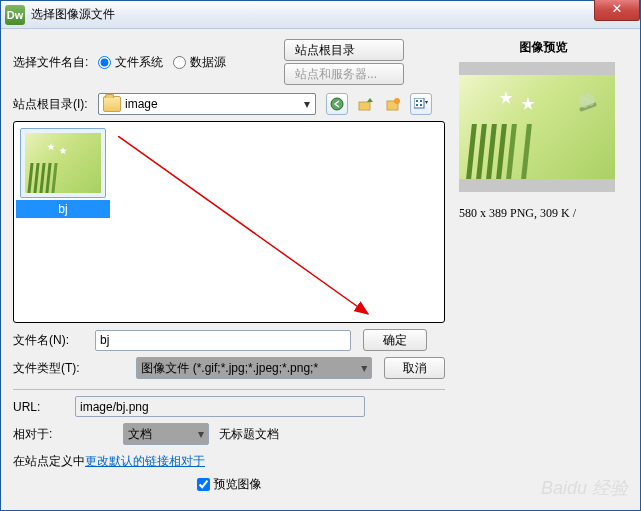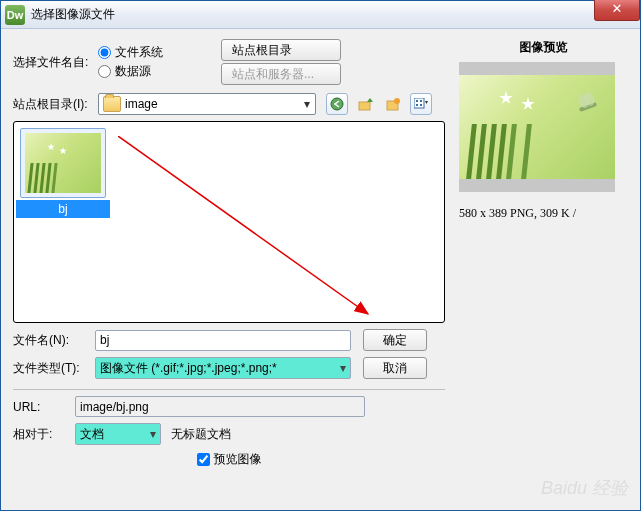--- a/index.html
+++ b/index.html
@@ -34,21 +34,21 @@
 .thumb { width: 100%; height: 100%; background: linear-gradient(135deg, #e8f2b8, #c9e283 40%, #a8d060); position: relative; overflow: hidden; }
 .thumb .grass { position: absolute; bottom: 0; left: 10px; width: 3px; height: 30px; background: #5a8a2a; transform: skewX(-6deg); box-shadow: 6px 0 0 #5a8a2a, 12px 0 0 #5a8a2a, 18px 0 0 #6a9a3a, -6px 0 0 #5a8a2a; }
 .thumb .flower { position: absolute; top: 10px; left: 22px; width: 8px; height: 8px; background: #fff; clip-path: polygon(50% 0,61% 35%,98% 35%,68% 57%,79% 91%,50% 70%,21% 91%,32% 57%,2% 35%,39% 35%); }
 .thumb .flower.f2 { left: 34px; top: 14px; }
 .thumbcap { background: #1e90ff; color: #fff; margin: 2px -4px -4px; padding: 2px 0; }
 .arrow-svg { position: absolute; left: 104px; top: 14px; pointer-events: none; }
 .formrow { display: flex; align-items: center; margin-top: 6px; }
 .formrow .flbl { width: 82px; }
 .tinput { height: 21px; border: 1px solid #9aa7b8; background: #fff; padding: 0 4px; border-radius: 2px; }
 .tinput.ro { background: #f0f0f0; }
-.ddsel { height: 22px; border: 1px solid #9aa7b8; background: #5eead4; border-radius: 2px; display: flex; align-items: center; padding: 0 4px; }
+.ddsel { height: 22px; border: 1px solid #9aa7b8; background: #a3a3a3; border-radius: 2px; display: flex; align-items: center; padding: 0 4px; margin-left: 48px; }
 .ddsel .ddar { margin-left: auto; padding-left: 4px; color: #444; }
 .hr { border-top: 1px solid #bfbfbf; margin: 10px 0 6px; }
 .link { color: #0066cc; text-decoration: underline; cursor: pointer; }
 .preview-title { text-align: center; font-weight: bold; margin-bottom: 6px; }
 .preview-box { width: 156px; height: 130px; background: #c7c7c7; display: flex; align-items: center; justify-content: center; }
 .preview-img { width: 156px; height: 104px; background: linear-gradient(135deg, #eef6c8, #cfe68e 40%, #aad164); position: relative; overflow: hidden; }
 .preview-img .grass { position: absolute; bottom: 0; left: 20px; width: 5px; height: 55px; background: #5a8a2a; transform: skewX(-6deg); box-shadow: 10px 0 0 #5a8a2a, 20px 0 0 #5a8a2a, 30px 0 0 #6a9a3a, -10px 0 0 #5a8a2a, 45px 0 0 #6a9a3a; }
 .preview-img .flower { position: absolute; top: 16px; left: 40px; width: 14px; height: 14px; background: #fff; clip-path: polygon(50% 0,61% 35%,98% 35%,68% 57%,79% 91%,50% 70%,21% 91%,32% 57%,2% 35%,39% 35%); }
 .preview-img .flower.f2 { left: 62px; top: 22px; }
 .preview-img .dfly { position: absolute; right: 18px; top: 30px; width: 18px; height: 4px; background: #88a866; border-radius: 2px; transform: rotate(-20deg); }
@@ -68,21 +68,21 @@
   <div class="titlebar">
     <div class="icon">Dw</div>
     <div class="title">选择图像源文件</div>
     <div class="closebtn">✕</div>
   </div>
 
   <div class="content">
     <div class="leftcol">
       <div class="row">
         <label class="lbl">选择文件名自:</label>
-        <div style="display:flex;flex-direction:column;gap:2px">
+        <div style="display:flex;gap:2px">
           <div class="radio">
             <input type="radio" checked="" style="">
               <span>文件系统</span>
           </div>
           <div class="radio">
             <input type="radio" style="">
               <span>数据源</span>
           </div>
         </div>
         <div class="stackbtns" style="margin-left:50px">
@@ -172,20 +172,24 @@
         <input class="tinput ro" style="width: 290px;" value="image/bj.png">
       </div>
       <div class="formrow">
         <div class="flbl" style="width:62px">相对于:</div>
         <div class="ddsel" style="width:86px">
           <span>文档</span>
           <span class="ddar">▾</span>
         </div>
         <span style="margin-left:10px">无标题文档</span>
       </div>
+      <div class="formrow" style="margin-top:8px">
+        <span>在站点定义中</span>
+          <span class="link">更改默认的链接相对于</span>
+      </div>
 
       <div class="bottomrow">
         <label>
           <input type="checkbox" checked="" style=""><span>预览图像</span>
         </label>
       </div>
     </div>
 
     <div class="rightcol">
       <div class="preview-title">图像预览</div>

